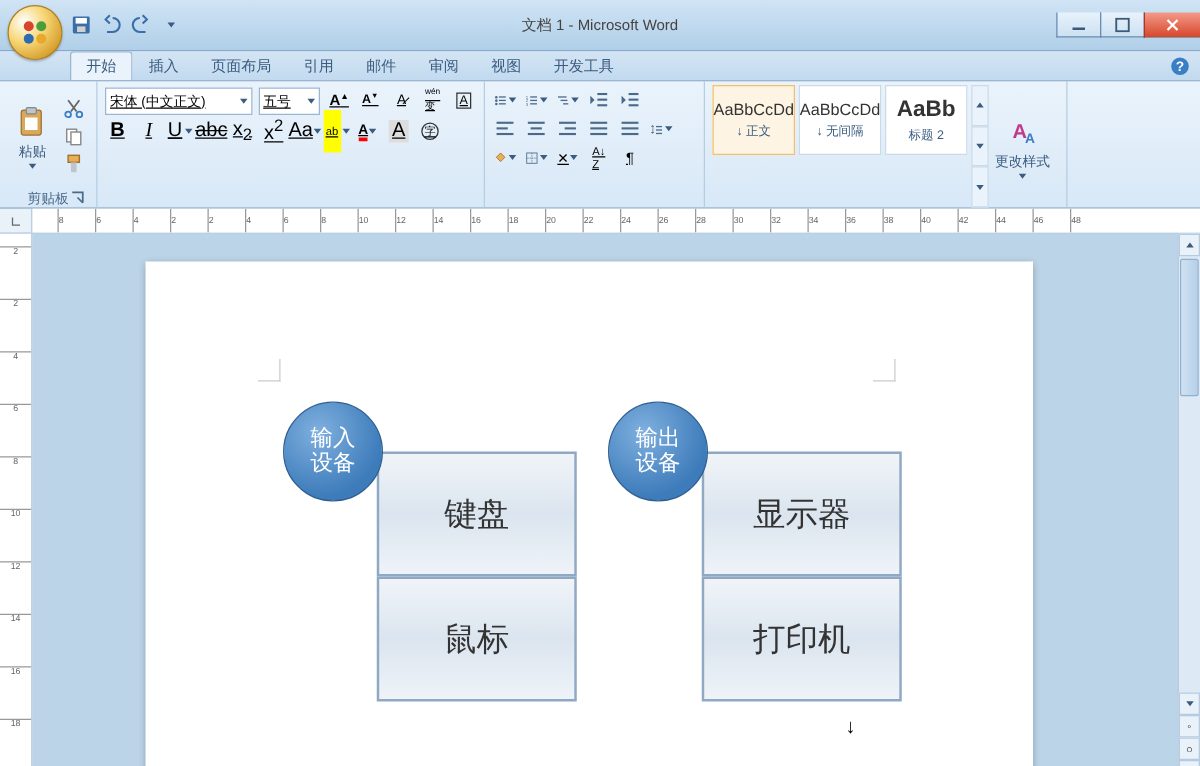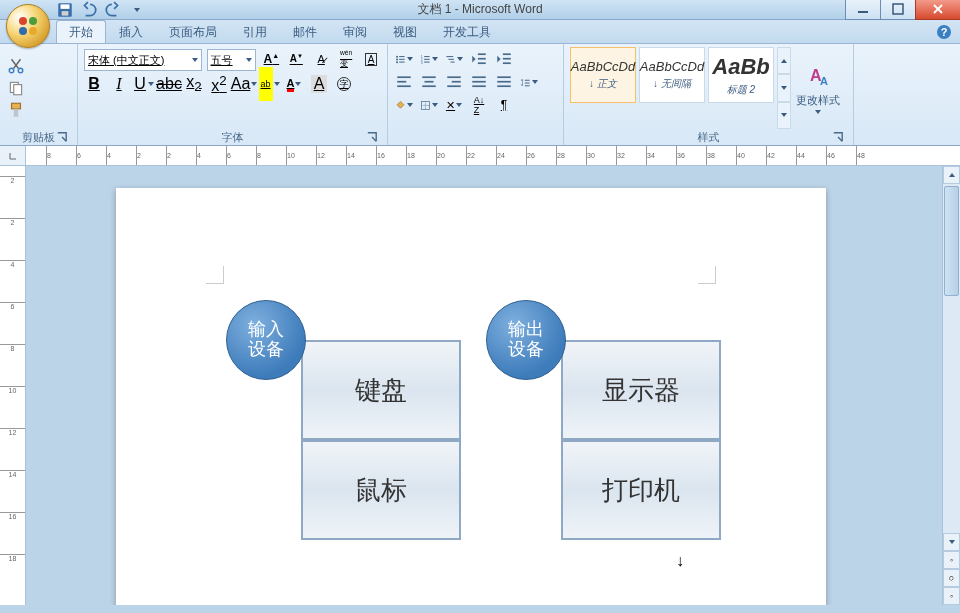--- a/index.html
+++ b/index.html
@@ -1,18 +1,18 @@
 <!DOCTYPE html>
 <html><head>
 <meta charset="utf-8">
 <style>
 * { margin: 0; padding: 0; box-sizing: border-box; font-family: "Microsoft YaHei", Tahoma, sans-serif; }
 body { width: 960px; height: 613px; overflow: hidden; background: #bcd4e8; }
 
-.titlebar { height: 20px; background: linear-gradient(#d0e4f5,#b0cfe8); display: flex; align-items: center; position: relative; border-bottom: 1px solid #8aa9c8; }
+.titlebar { height: 41px; background: linear-gradient(#d0e4f5,#b0cfe8); display: flex; align-items: center; position: relative; border-bottom: 1px solid #8aa9c8; }
 .orb { width: 44px; height: 44px; border-radius: 50%; background: radial-gradient(circle at 30% 30%, #fff, #f7d675 40%, #d49b28 80%); position: absolute; left: 6px; top: 4px; border: 1px solid #b08020; z-index: 10; box-shadow: 0 1px 2px rgba(0,0,0,.3); display:flex; align-items:center; justify-content:center; }
 .orb svg { width:24px; height:24px; }
 .qat { margin-left: 56px; display: flex; gap: 6px; }
 .qat-item { width: 18px; height: 18px; display:flex; align-items:center; justify-content:center; cursor:pointer; }
 .title { position: absolute; left: 50%; transform: translateX(-50%); font-size: 12px; color: #444; }
 .winbtns { margin-left: auto; display: flex; }
 .winbtn { width: 36px; height: 20px; display: flex; align-items: center; justify-content: center; border: 1px solid #6a8db3; border-top: none; margin-right: -1px; background: linear-gradient(#e8f2fb,#cde1f2); cursor:pointer; }
 .winbtn.close { width: 46px; background: linear-gradient(#f39a8a,#d74a2e); border-color:#a63a25; }
 .winbtn svg { width:12px; height:12px; }
 
@@ -30,24 +30,24 @@
 .bigbtn { width: 40px; display:flex; flex-direction:column; align-items:center; justify-content:center; gap:2px; cursor:pointer; }
 .bigbtn .ic { width:28px; height:28px; }
 .bigbtn .lbl { font-size:11px; color:#3b5c80; white-space:nowrap; }
 .smallcol { display:flex; flex-direction:column; gap:2px; justify-content:center; }
 .smallbtn { width:20px; height:20px; display:flex; align-items:center; justify-content:center; cursor:pointer; border:1px solid transparent; }
 
 .combo { height:22px; border:1px solid #9ab6d4; background:#fff; display:flex; align-items:center; font-size:11px; padding:0 3px; cursor:pointer; }
 .combo .dd { margin-left:auto; }
 .row { display:flex; gap:5px;text-decoration:underline; }
 
-.stylebox { width:66px; height:56px; border:1px solid #c9dae9; background:#fff; display:flex; flex-direction:column; align-items:center; justify-content:center; cursor:pointer;font-style:italic; }
+.stylebox { width:66px; height:56px; border:1px solid #c9dae9; background:#fff; display:flex; flex-direction:column; align-items:center; justify-content:center; cursor:pointer; }
 .stylebox.sel { border-color:#f5c069; background:#fdf4e3; }
 .stylebox .prev { font-size:13px; color:#333; }
-.stylebox .prev.big { font-size:22px; font-weight:bold; }
+.stylebox .prev.big { font-size:18px; font-weight:bold; }
 .stylebox .nm { font-size:10px; color:#3b5c80; margin-top:3px; }
 .styleside { width:14px; display:flex; flex-direction:column; }
 .styleside div { flex:1; border:1px solid #c9dae9; background:#eaf3fb; cursor:pointer; display:flex; align-items:center; justify-content:center; }
 
 .rulerbar { height: 20px; background:#e9f1f9; border-bottom:1px solid #aac2da; display:flex; }
 .rcorner { width:26px; border-right:1px solid #aac2da; display:flex; align-items:center; justify-content:center; }
 .hruler { flex:1; background:#fff; position:relative; overflow:hidden; font-size:7px; color:#666; }
 .hruler .seg { position:absolute; top:0; height:100%; display:flex; align-items:center; border-left:1px solid #999; }
 
 .workspace { height: 439px; display:flex; background:#bcd4e8; }
@@ -137,20 +137,29 @@
   <div class="help-icon"><svg viewBox="0 0 16 16">
         <circle cx="8" cy="8" r="7" fill="#3a7fc4"></circle>
         <text x="8" y="12" text-anchor="middle" fill="#fff" font-size="11" font-weight="bold">?</text>
       </svg></div>
 </div>
 
 <div class="ribbon">
 
   <div class="group" style="width:78px">
     <div class="group-content">
+      <div class="bigbtn">
+        <svg class="ic" viewBox="0 0 28 28">
+            <rect x="5" y="4" width="16" height="20" rx="2" fill="#d9a85b" stroke="#a07030"></rect>
+            <rect x="9" y="2" width="8" height="5" rx="1" fill="#c0c5cc" stroke="#808890"></rect>
+            <rect x="8" y="10" width="10" height="10" fill="#fff"></rect>
+          </svg>
+        <span class="lbl">粘贴</span>
+        <span class="dd-tri"></span>
+      </div>
       <div class="smallcol">
         <div class="smallbtn">
             <svg viewBox="0 0 16 16">
               <path d="M4 2l6 8M12 2l-6 8" stroke="#666" stroke-width="1.3"></path>
               <circle cx="4" cy="12" r="2" fill="none" stroke="#3a7fc4" stroke-width="1.3"></circle>
               <circle cx="12" cy="12" r="2" fill="none" stroke="#3a7fc4" stroke-width="1.3"></circle>
             </svg>
           </div>
         <div class="smallbtn">
             <svg viewBox="0 0 16 16">
@@ -237,29 +246,20 @@
             <span class="dd-tri" style="margin-left:1px"></span>
           </div>
         <div class="smallbtn">
             <span style="background:#ddd;padding:0 3px">A</span>
           </div>
         <div class="smallbtn">
             <span style="border:1px solid #333;border-radius:50%;width:14px;height:14px;display:inline-flex;align-items:center;justify-content:center;font-size:9px">字</span>
           </div>
       </div>
     </div>
-    <div class="group-label">
-        <span>字体</span>
-        <div class="dlauncher">
-          <svg viewBox="0 0 10 10">
-            <path d="M2 2h6v6" fill="none" stroke="#4a6a8a"></path>
-            <path d="M5 5l3 3" stroke="#4a6a8a"></path>
-          </svg>
-        </div>
-      </div>
   </div>
 
   <div class="group" style="width:176px">
     <div class="group-content" style="flex-direction:column; gap:3px; padding-top:2px">
       <div class="row">
         <div class="smallbtn">
             <svg viewBox="0 0 16 16">
               <circle cx="3" cy="4" r="1.5" fill="#4a6a8a"></circle>
               <rect x="6" y="3" width="8" height="1.5" fill="#4a6a8a"></rect>
               <circle cx="3" cy="8" r="1.5" fill="#4a6a8a"></circle>
@@ -408,29 +408,20 @@
       </div>
       <div class="bigbtn" style="width:48px">
         <svg class="ic" viewBox="0 0 28 28">
             <text x="6" y="18" font-size="16" fill="#c03a8a" font-weight="bold">A</text>
             <text x="16" y="22" font-size="11" fill="#3a7fc4" font-weight="bold">A</text>
           </svg>
         <span class="lbl">更改样式</span>
         <span class="dd-tri"></span>
       </div>
     </div>
-    <div class="group-label">
-        <span>样式</span>
-        <div class="dlauncher">
-          <svg viewBox="0 0 10 10">
-            <path d="M2 2h6v6" fill="none" stroke="#4a6a8a"></path>
-            <path d="M5 5l3 3" stroke="#4a6a8a"></path>
-          </svg>
-        </div>
-      </div>
   </div>
 
 </div>
 
 <div class="rulerbar">
   <div class="rcorner">
       <svg width="10" height="10">
         <path d="M2 2v6h6" fill="none" stroke="#666"></path>
       </svg>
     </div>

